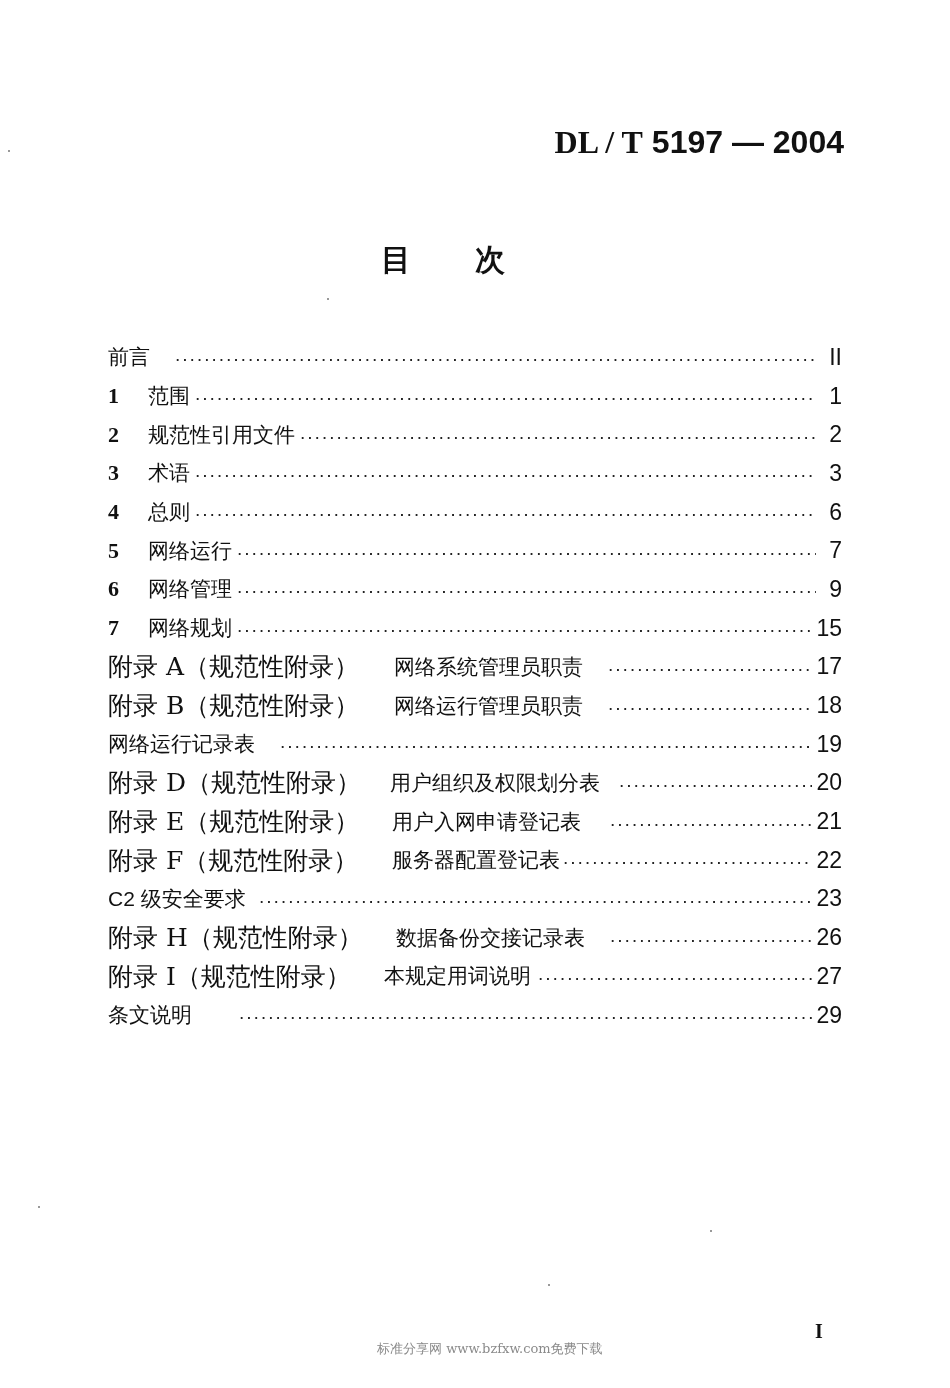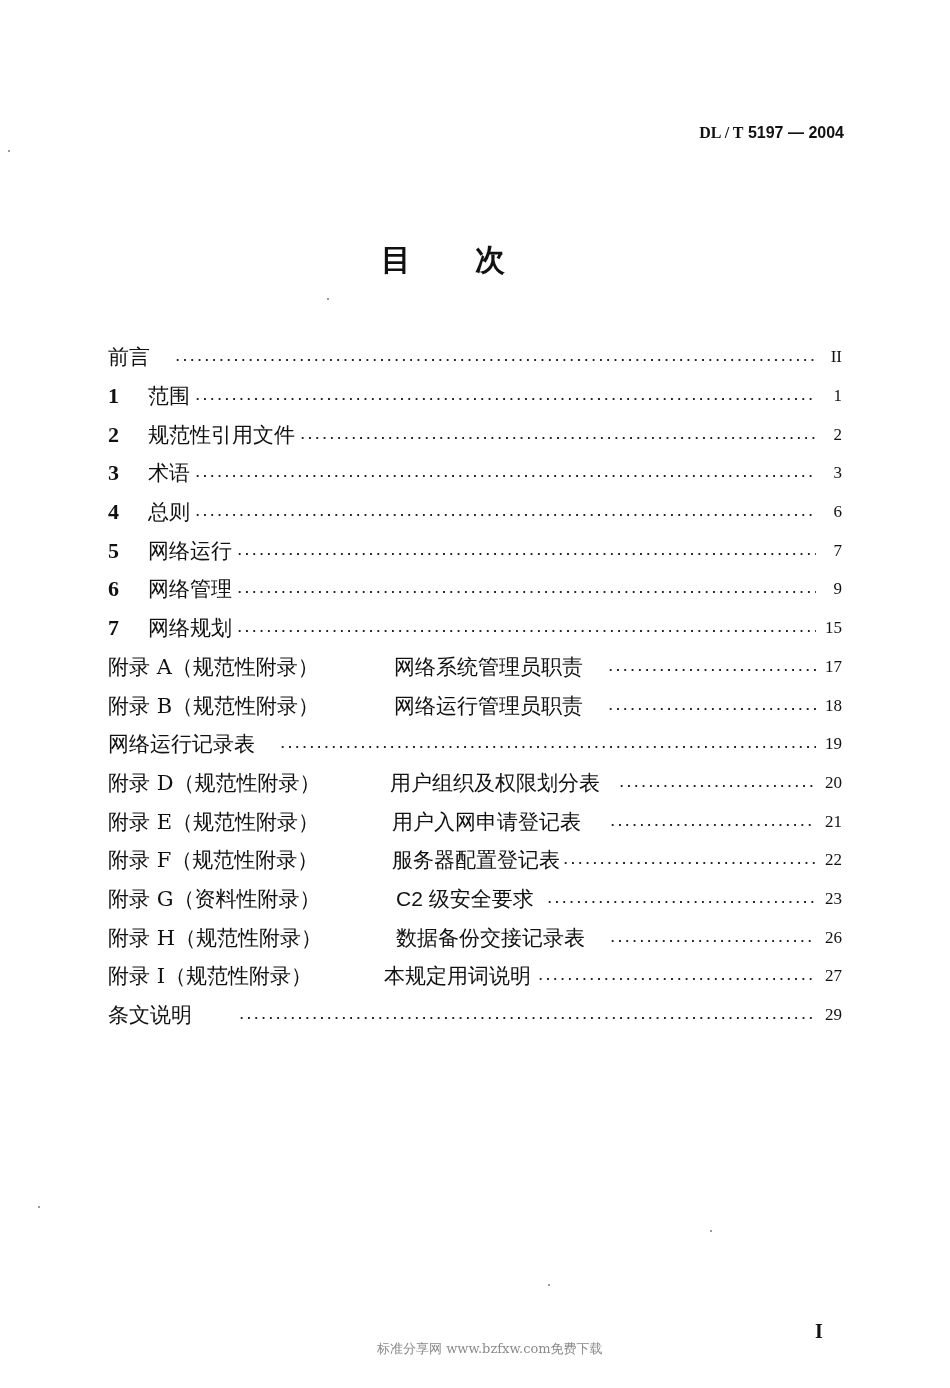--- a/index.html
+++ b/index.html
@@ -1,41 +1,41 @@
 <!DOCTYPE html>
 <html><head>
 <meta charset="utf-8">
 <style>
   html, body { margin: 0; padding: 0; background: #ffffff; }
   body { width: 950px; height: 1388px; position: relative; overflow: hidden; color: #111; }
   .std-code {
     position: absolute; right: 106px; top: 124px;
-    font-family: "Liberation Sans", sans-serif; font-size: 16px; font-weight: bold;
+    font-family: "Liberation Sans", sans-serif; font-size: 32px; font-weight: bold;
     letter-spacing: 0px;
   }
   .std-code .serif { font-family: "Liberation Serif", serif; font-weight: bold; }
   .title {
     position: absolute; left: 0; right: 0; top: 240px; text-align: center;
     font-family: "DejaVu Sans", sans-serif; font-size: 30px; font-weight: bold;
     letter-spacing: 64px; 
   }
   .toc { position: absolute; left: 108px; top: 338px; width: 734px; }
   .row {
     height: 38.7px; display: flex; align-items: center;
     font-family: "Liberation Serif", serif; font-size: 22px;
   }
   .row .num { width: 40px; font-weight: bold; }
   .row .lbl { white-space: nowrap; font-family: Liberation Sans, sans-serif; font-size: 21px; }
-  .row .prefix { white-space: nowrap; font-family: "DejaVu Serif", serif; font-size: 21px; width: 286px; }
+  .row .prefix { white-space: nowrap; font-family: "DejaVu Serif", serif; font-size: 25px; width: 286px; }
   .row .leader {
     flex: 1; margin: 0 4px; height: 4px; align-self: center; margin-top: 6px;
     background-image: radial-gradient(circle, #222 1.1px, transparent 1.4px);
     background-size: 7.3px 4px; background-repeat: repeat-x;
   }
-  .row .page { font-family: Liberation Serif, serif; font-size: 17px; min-width: 22px; text-align: right; }
+  .row .page { font-family: Liberation Sans, sans-serif; font-size: 23px; min-width: 22px; text-align: right; }
   .page-num {
     position: absolute; left: 815px; top: 1320px;
     font-family: "Liberation Serif", serif; font-weight: bold; font-size: 20px;
   }
   .watermark {
     position: absolute; left: 356px; top: 1340px;
     font-family: "DejaVu Serif", serif; font-size: 13px; color: #8a8a8a; margin-left: 21px;
   }
   .speck { position: absolute; width: 2px; height: 2px; background: #999; }
 </style>
@@ -128,21 +128,20 @@
     <span class="leader" style="margin-left:28px"></span>
     <span class="page">21</span>
   </div>
   <div class="row">
     <span class="prefix" style="width:284px">附录 F（规范性附录）</span>
     <span class="lbl">服务器配置登记表</span>
     <span class="leader" style="margin-left:2px"></span>
     <span class="page">22</span>
   </div>
   <div class="row">
-    <span class="prefix" style="width:288px">附录 G（资料性附录）</span>
     <span class="lbl">C2 级安全要求</span>
     <span class="leader" style="margin-left:12px"></span>
     <span class="page">23</span>
   </div>
   <div class="row">
     <span class="prefix" style="width:288px">附录 H（规范性附录）</span>
     <span class="lbl">数据备份交接记录表</span>
     <span class="leader" style="margin-left:24px"></span>
     <span class="page">26</span>
   </div>

